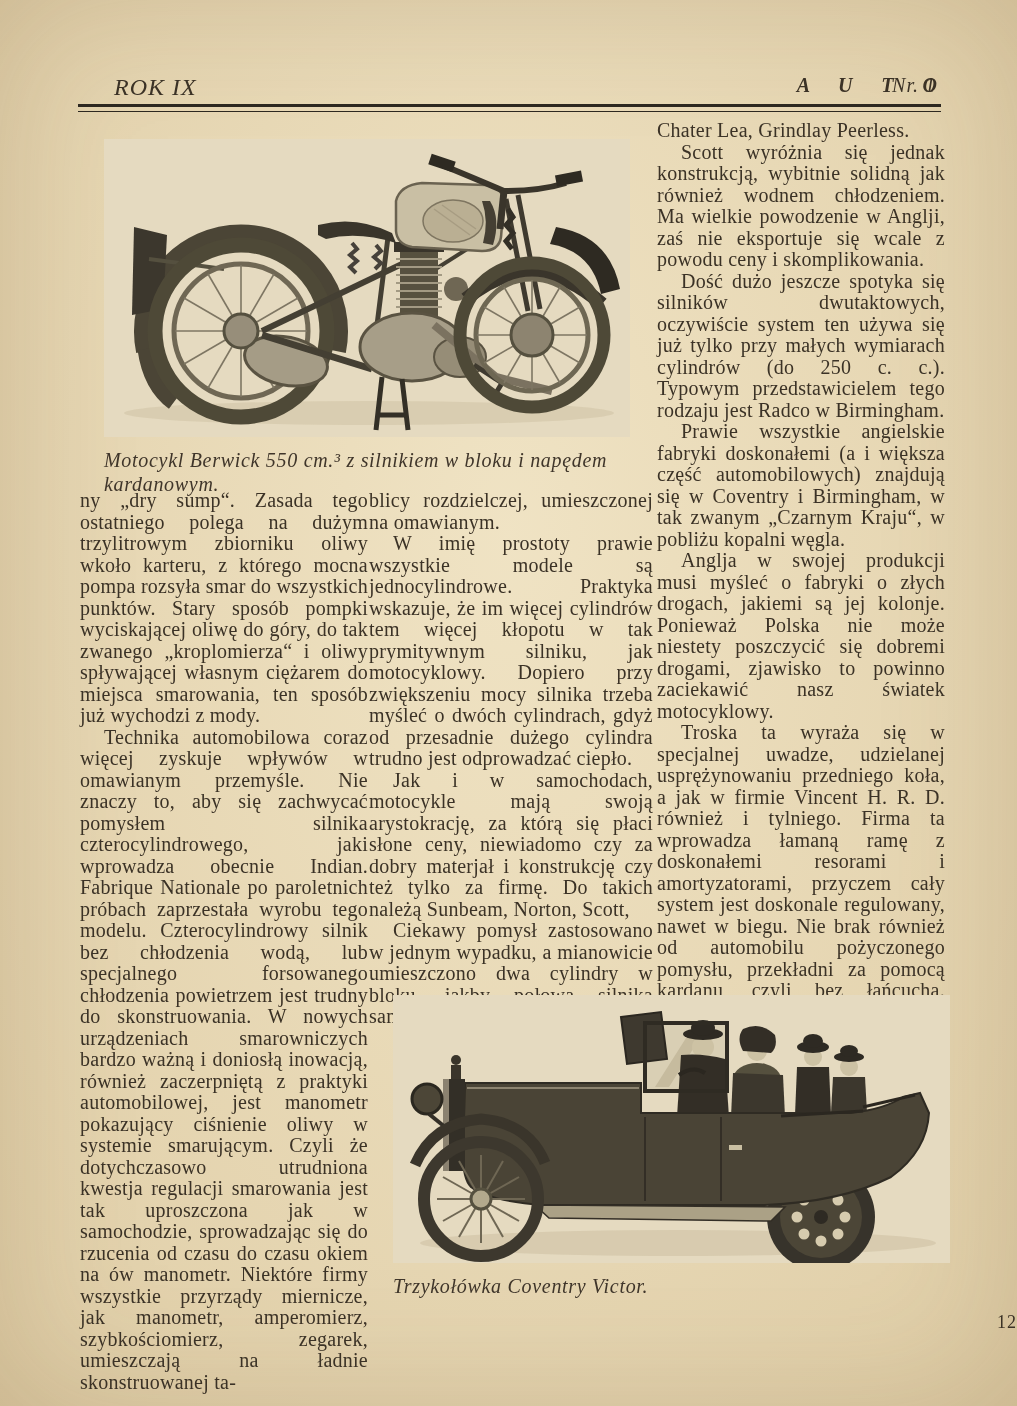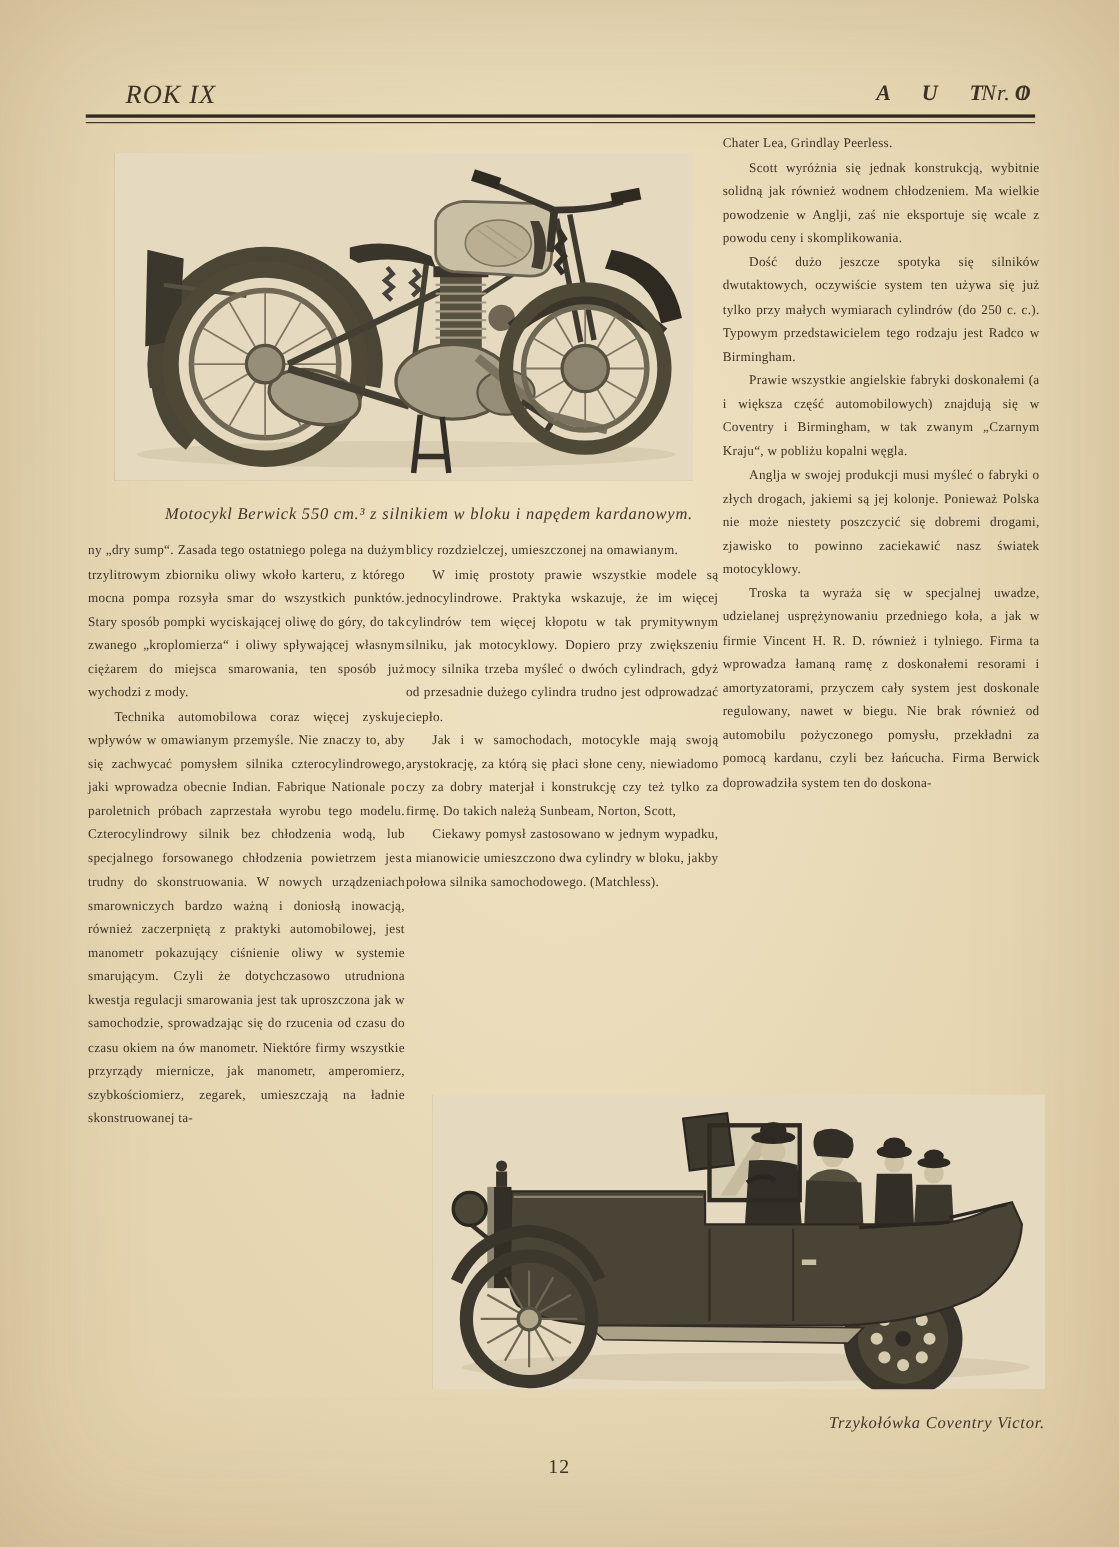--- a/index.html
+++ b/index.html
@@ -21,32 +21,32 @@
   .mast-right{position:absolute;right:4px;top:0;font-style:italic;font-weight:400;font-size:20px;letter-spacing:1px;}
   .mast-rule{position:absolute;left:78px;top:104px;width:863px;height:4px;
     border-top:3px solid #2d2820;border-bottom:1px solid #2d2820;}
   
   .fig{position:absolute;margin:0;}
   .fig-moto{left:104px;top:139px;width:526px;}
   .fig-car{left:393px;top:995px;width:557px;}
   .photo{box-shadow:inset 0 0 20px rgba(95,75,40,.28);line-height:0;}
   .photo svg{display:block;}
   figcaption{
-    margin-top:22px;text-align:right;font-style:italic;font-size:15px;
+    margin-top:11px;text-align:left;font-style:italic;font-size:20px;
     letter-spacing:.7px;color:#3f352a;line-height:1.2;
   }
   
-  .col{position:absolute;text-align:justify;font-size:12px;line-height:21.5px;letter-spacing:.25px;}
+  .col{position:absolute;text-align:justify;font-size:20px;line-height:21.5px;letter-spacing:.25px;}
   .col p{margin:0;text-indent:24px;}
   .col p.cont{text-indent:0;}
   .col-left{left:80px;top:490px;width:288px;}
   .col-mid{left:369px;top:490px;width:284px;}
   .col-right{left:657px;top:120px;width:288px;}
   
-  .folio{position:absolute;left:0;top:1312px;width:100%;text-align:center;font-size:18px;letter-spacing:1px;margin-top:11px;}
+  .folio{position:absolute;left:0;top:1312px;width:100%;text-align:right;font-size:18px;letter-spacing:1px;}
 </style>
 </head>
 <body>
 
 <div class="page">
 
   <header class="masthead">
     <span class="mast-left">ROK IX</span>
     <span class="mast-center">A U T O</span>
     <span class="mast-right">Nr. 1</span>

